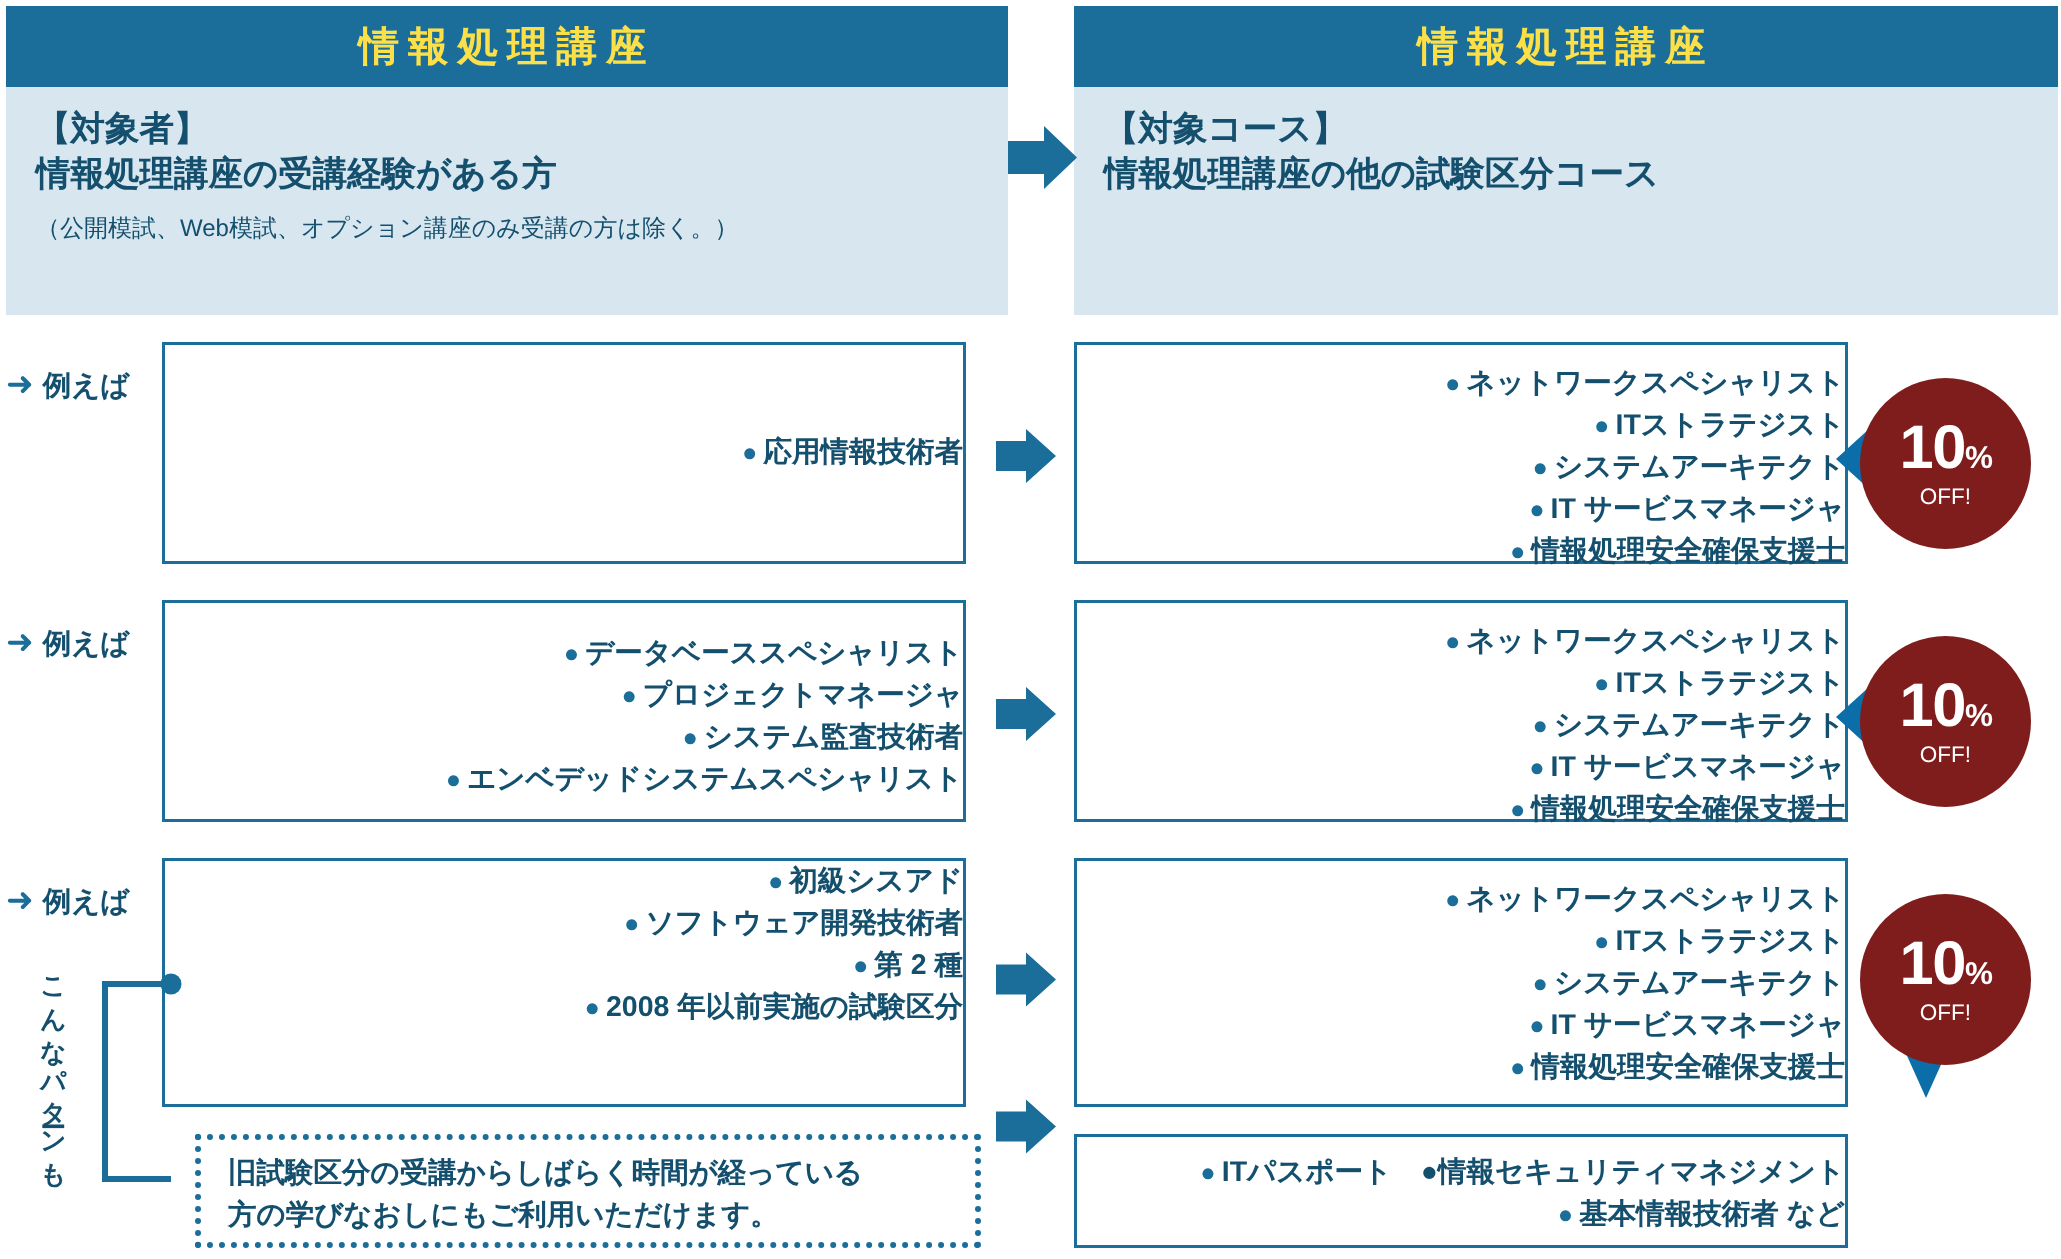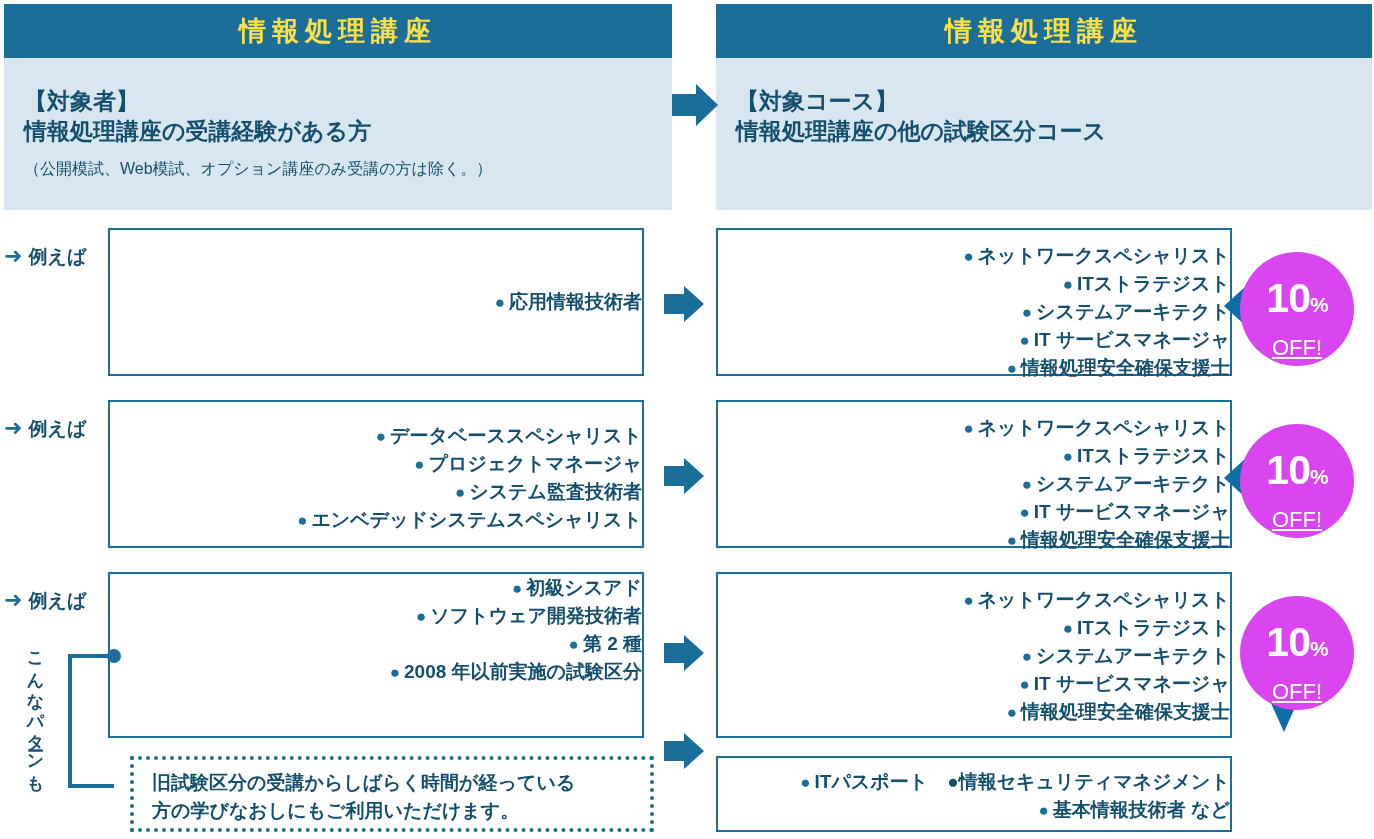--- a/index.html
+++ b/index.html
@@ -16,21 +16,21 @@
   
   .hdr{position:absolute;box-sizing:border-box;}
   .hdr .bar{
     background:#1a6e99;color:#fde047;
     font-weight:bold;font-size:27px;letter-spacing:6px;
     text-align:center;line-height:54px;height:54px;
   }
   .hdr .body{
     background:#d7e6ef;
     height:152px;box-sizing:border-box;
-    padding:28px 18px 0 20px;
+    padding:12px 18px 0 20px;
   }
   .hdr .l1{font-size:23px;font-weight:bold;color:#14506e;line-height:1.32;}
   .hdr .l2{font-size:23px;font-weight:bold;color:#14506e;line-height:1.32;}
   .hdr .note{font-size:16px;color:#14506e;margin-top:12px;line-height:1.3;}
 
   #hdr-left{left:4px;top:4px;width:668px;}
   #hdr-right{left:716px;top:4px;width:656px;}
 
   
   .bigarrow{position:absolute;left:672px;top:82px;width:46px;height:46px;}
@@ -77,25 +77,25 @@
   .midarrow{position:absolute;width:40px;height:38px;}
   #ma1{left:664px;top:285px;}
   #ma2{left:664px;top:457px;}
   #ma3{left:664px;top:634px;}
   #ma4{left:664px;top:732px;}
 
   
   .badge{position:absolute;width:114px;height:114px;}
   .badge .circ{
     position:absolute;left:0;top:0;width:114px;height:114px;border-radius:50%;
-    background:#d946ef;color:#fff;text-align:center;
+    background:#7f1d1d;color:#fff;text-align:center;
   }
   .badge .num{font-size:41px;font-weight:bold;line-height:1;padding-top:26px;letter-spacing:-1px;}
   .badge .num .pct{font-size:21px;}
-  .badge .off{font-size:22px;line-height:1;margin-top:18px;text-decoration:underline;}
+  .badge .off{font-size:15px;line-height:1;margin-top:5px;}
   .badge .tail{position:absolute;}
   #bd1{left:1240px;top:252px;}
   #bd2{left:1240px;top:424px;}
   #bd3{left:1240px;top:596px;}
 
   
   #pattern-label{
     position:absolute;left:18px;top:640px;width:26px;
     font-size:17px;font-weight:bold;color:#14506e;
     writing-mode:vertical-rl;text-orientation:upright;

